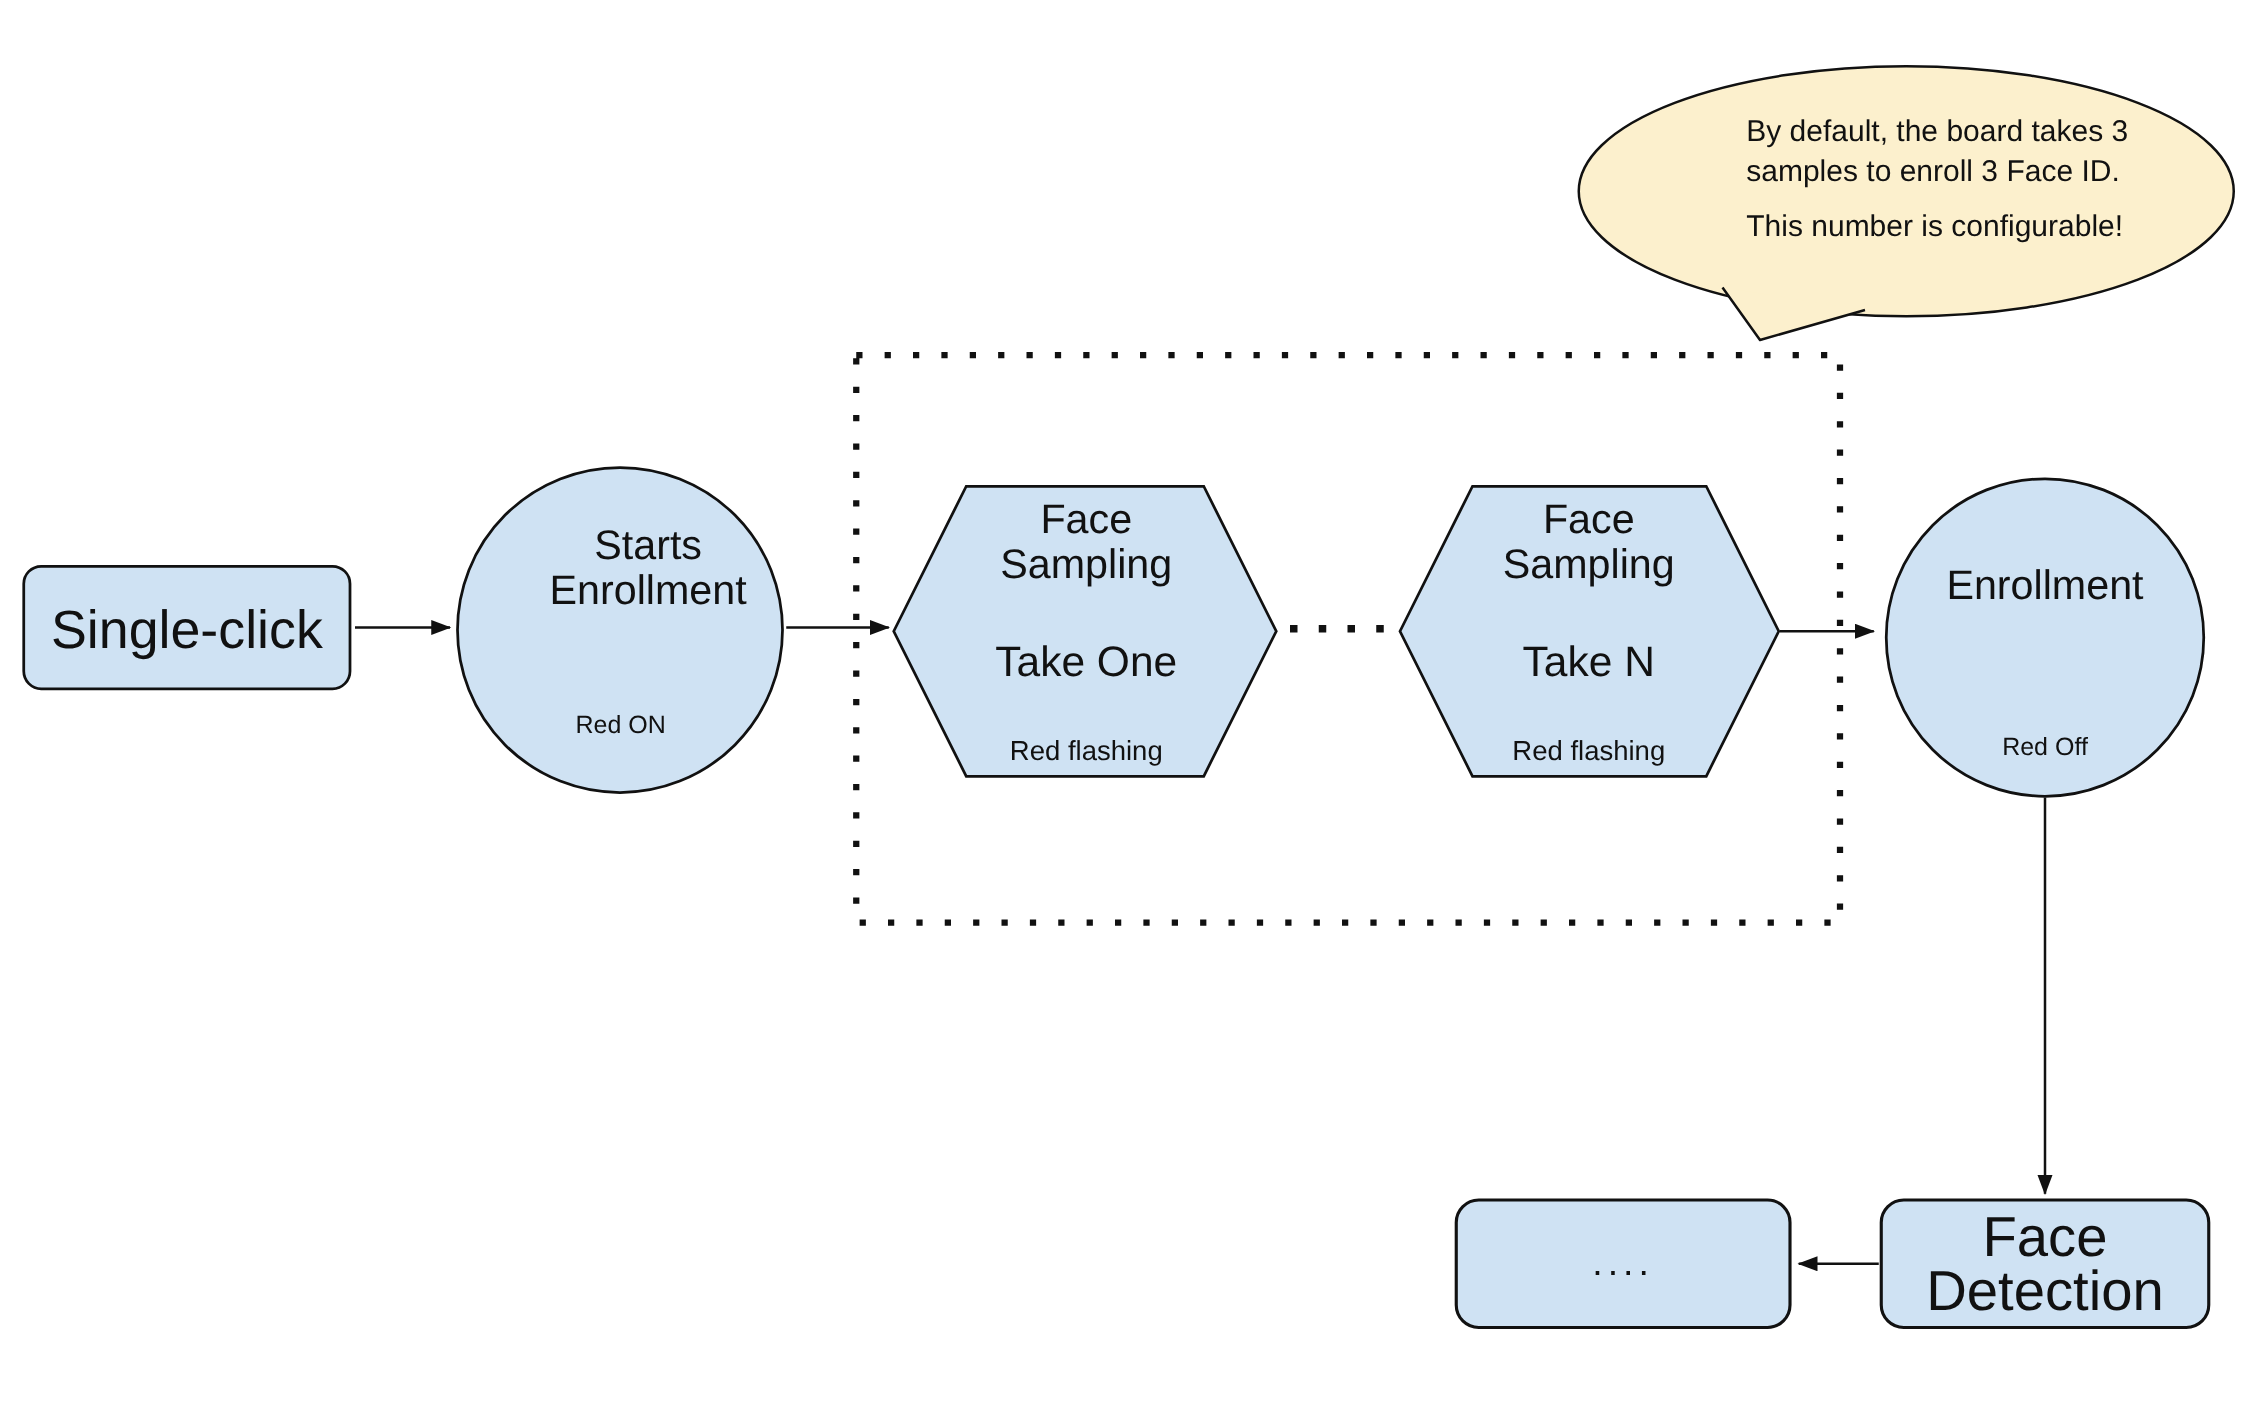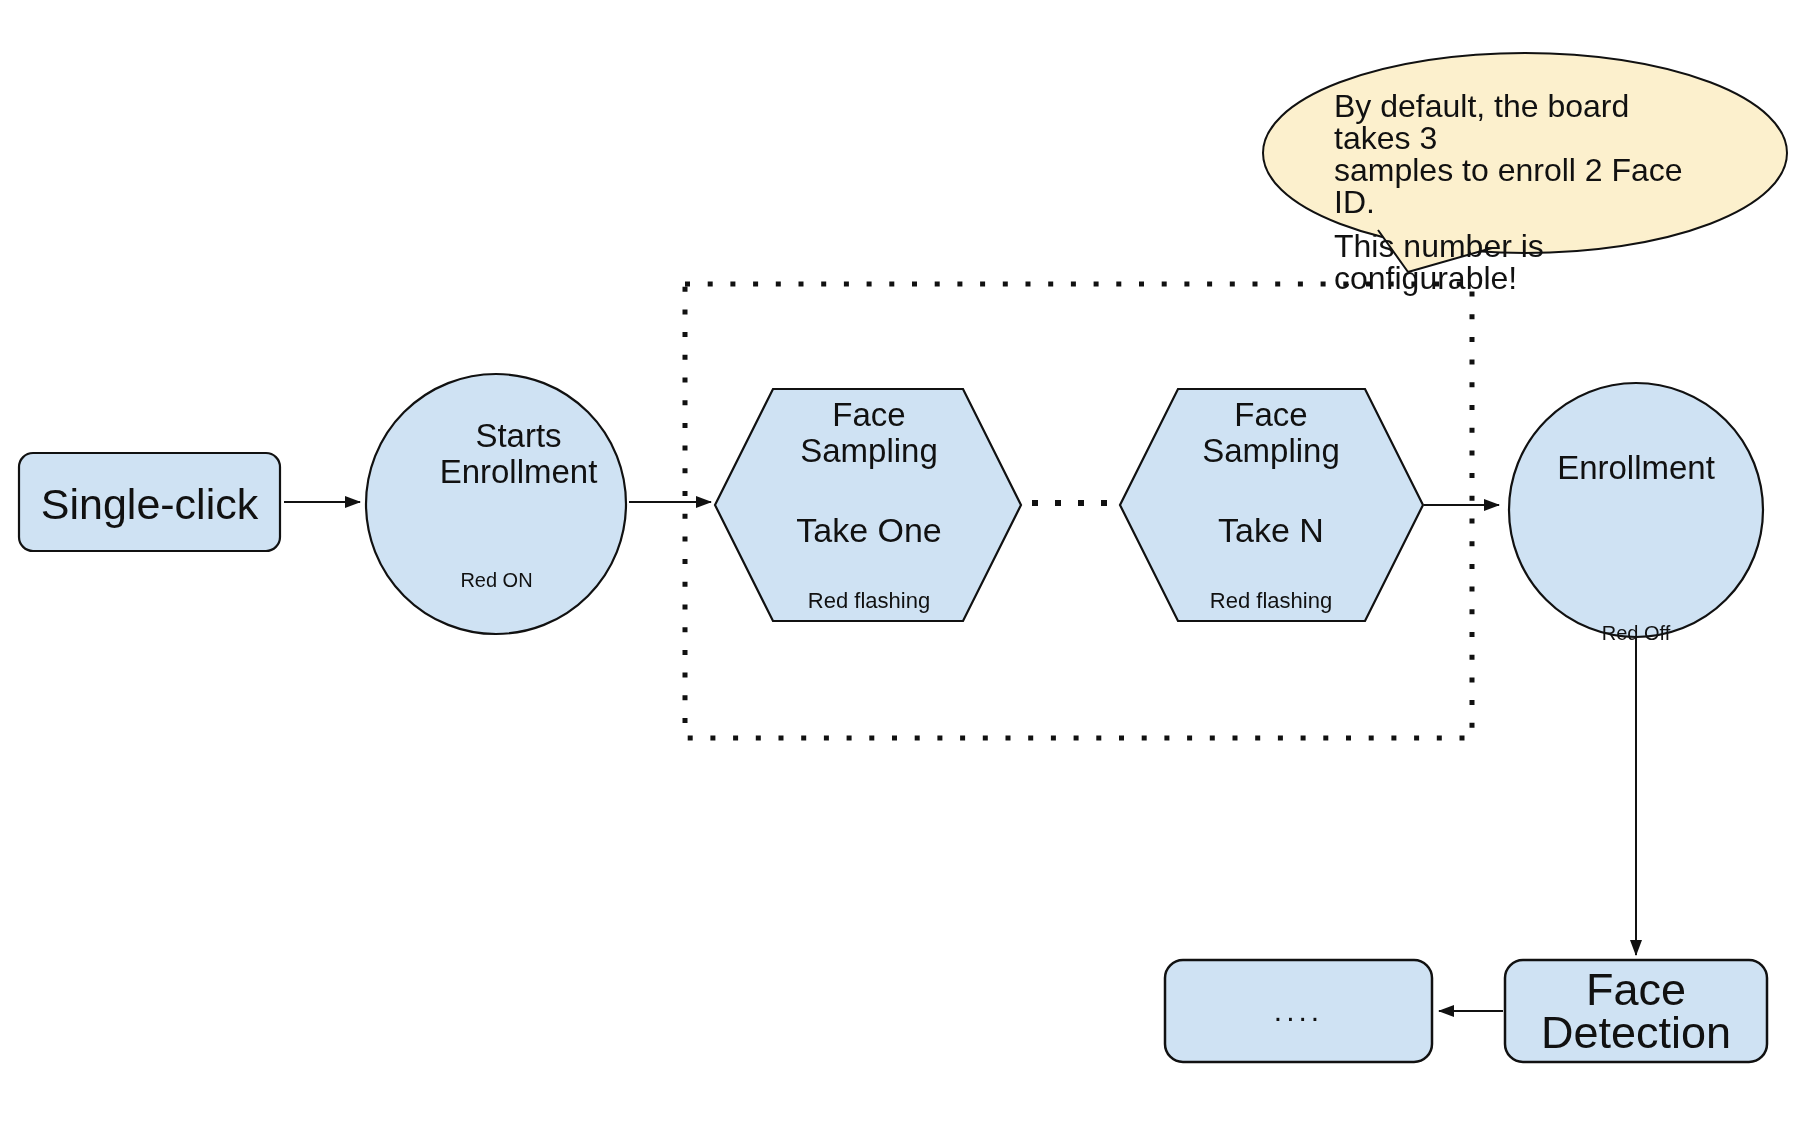--- a/index.html
+++ b/index.html
@@ -23,34 +23,34 @@
   }
   .circle1-main { left: 388px; top: 418px; width: 261px; font-size: 33px; line-height: 36px; }
   .circle1-status { left: 366px; top: 568px; width: 261px; font-size: 20px; line-height: 24px; }
   .hex1-main { left: 744px; top: 397px; width: 250px; font-size: 33px; line-height: 36px; }
   .hex1-take { left: 744px; top: 513px; width: 250px; font-size: 34px; line-height: 34px; }
   .hex1-status { left: 744px; top: 589px; width: 250px; font-size: 22px; line-height: 24px; }
   .hex2-main { left: 1146px; top: 397px; width: 250px; font-size: 33px; line-height: 36px; }
   .hex2-take { left: 1146px; top: 513px; width: 250px; font-size: 34px; line-height: 34px; }
   .hex2-status { left: 1146px; top: 589px; width: 250px; font-size: 22px; line-height: 24px; }
   .circle2-main { left: 1506px; top: 450px; width: 260px; font-size: 33px; line-height: 36px; }
-  .circle2-status { left: 1506px; top: 621px; width: 260px; font-size: 20px; line-height: 24px; text-align: center; }
+  .circle2-status { left: 1506px; top: 586px; width: 260px; font-size: 20px; line-height: 24px; text-align: center; }
   .face-detection-label {
     left: 1505px; top: 960px; width: 262px; height: 102px;
     display: flex; flex-direction: column; align-items: center; justify-content: center;
     font-size: 45px; line-height: 43px;
   }
   .continuation-label {
     left: 1165px; top: 960px; width: 267px; height: 102px;
     display: flex; align-items: center; justify-content: center;
     font-size: 30px; letter-spacing: 4px;
   }
   .callout-text {
-    left: 1334px; top: 90px; width: 380px;
-    text-align: left; font-size: 32px; line-height: 32px;
+    left: 1397px; top: 90px; width: 380px;
+    text-align: left; font-size: 24px; line-height: 32px;
   }
   .callout-text .line3 { margin-top: 12px; }
 </style>
 </head>
 <body>
 
 <div id="canvas">
 
   <svg id="shapes" width="1795" height="1128" viewBox="0 0 1795 1128">
     <defs>
@@ -109,17 +109,17 @@
 
   <div class="label face-detection-label">
     <span class="line">Face</span>
     <span class="line">Detection</span>
   </div>
 
   <div class="label continuation-label">....</div>
 
   <div class="label callout-text">
     <span class="line">By default, the board takes 3</span>
-    <span class="line">samples to enroll 2 Face ID.</span>
+    <span class="line">samples to enroll 3 Face ID.</span>
     <span class="line line3">This number is configurable!</span>
   </div>
 
 </div>
 
 </body></html>

